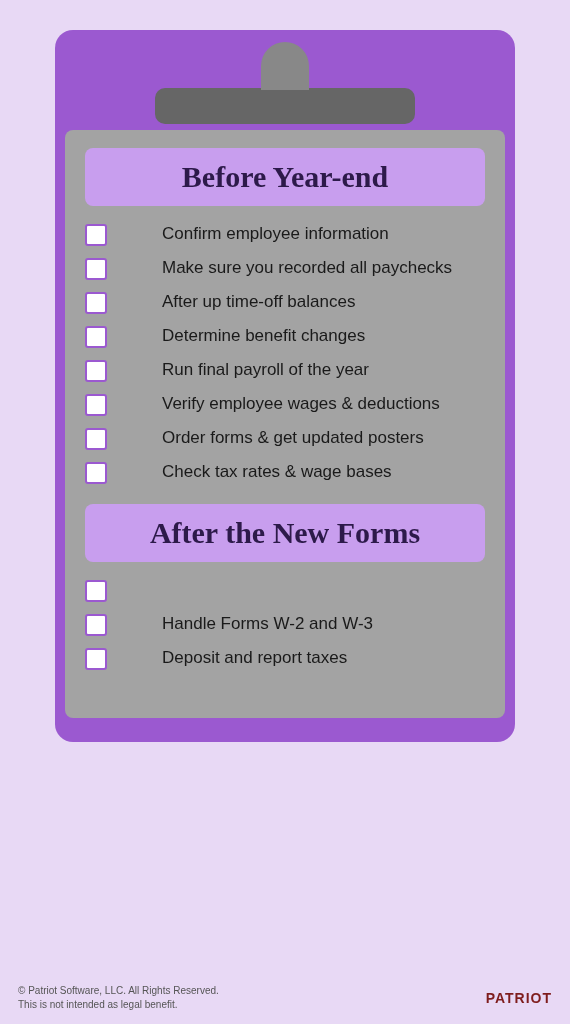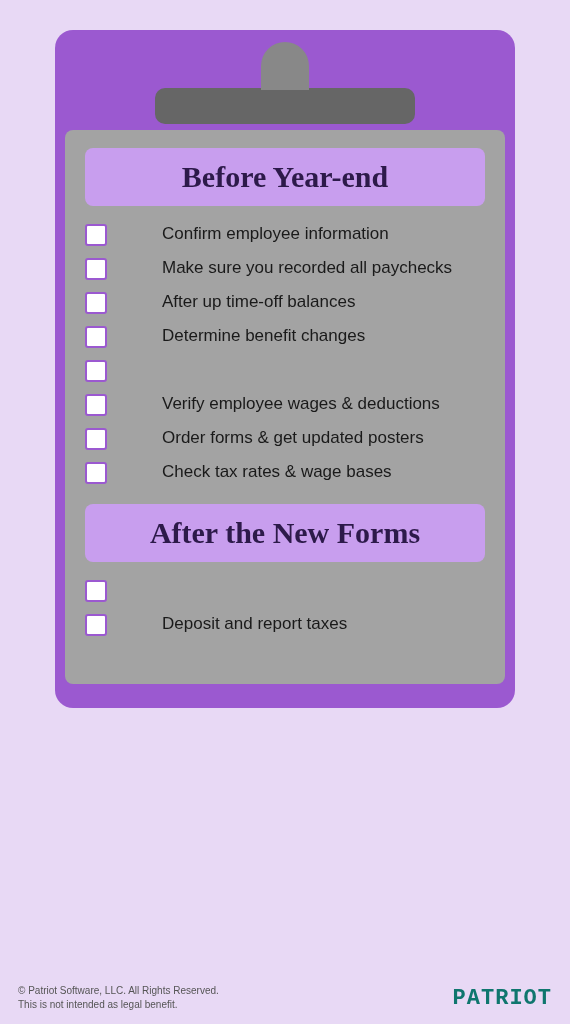--- a/index.html
+++ b/index.html
@@ -132,25 +132,25 @@
       background-color: #e8d9f5;
     }
 
     .footer-left {
       font-size: 10px;
       color: #555;
       line-height: 1.4;
     }
 
     .footer-brand {
-      font-size: 22px;
+      font-size: 14px;
       font-weight: 900;
-      color: #0f766e;
+      color: #7f1d1d;
       letter-spacing: 1px;
-      font-family: Liberation Mono, monospace;
+      font-family: Liberation Sans, sans-serif;
       text-transform: uppercase;
     }
   </style>
 </head>
 <body>
 
 <div class="page-wrapper">
 
   <div class="clipboard">
 
@@ -179,20 +179,21 @@
         <li class="checklist-item">
           <div class="checkbox"></div>
           <span class="checklist-label">After up time-off balances</span>
         </li>
         <li class="checklist-item">
           <div class="checkbox"></div>
           <span class="checklist-label">Determine benefit changes</span>
         </li>
         <li class="checklist-item">
           <div class="checkbox"></div>
+          <span class="checklist-label">Run final payroll of the year</span>
         </li>
         <li class="checklist-item">
           <div class="checkbox"></div>
           <span class="checklist-label">Verify employee wages &amp; deductions</span>
         </li>
         <li class="checklist-item">
           <div class="checkbox"></div>
           <span class="checklist-label">Order forms &amp; get updated posters</span>
         </li>
         <li class="checklist-item">
@@ -201,20 +202,24 @@
         </li>
       </ul>
 
       <div class="section-header">
         <span class="section-header-text">After the New Forms</span>
       </div>
 
       <ul class="checklist">
         <li class="checklist-item">
           <div class="checkbox"></div>
+        </li>
+        <li class="checklist-item">
+          <div class="checkbox"></div>
+          <span class="checklist-label">Handle Forms W-2 and W-3</span>
         </li>
         <li class="checklist-item">
           <div class="checkbox"></div>
           <span class="checklist-label">Deposit and report taxes</span>
         </li>
       </ul>
 
     </div>
   </div>
 

